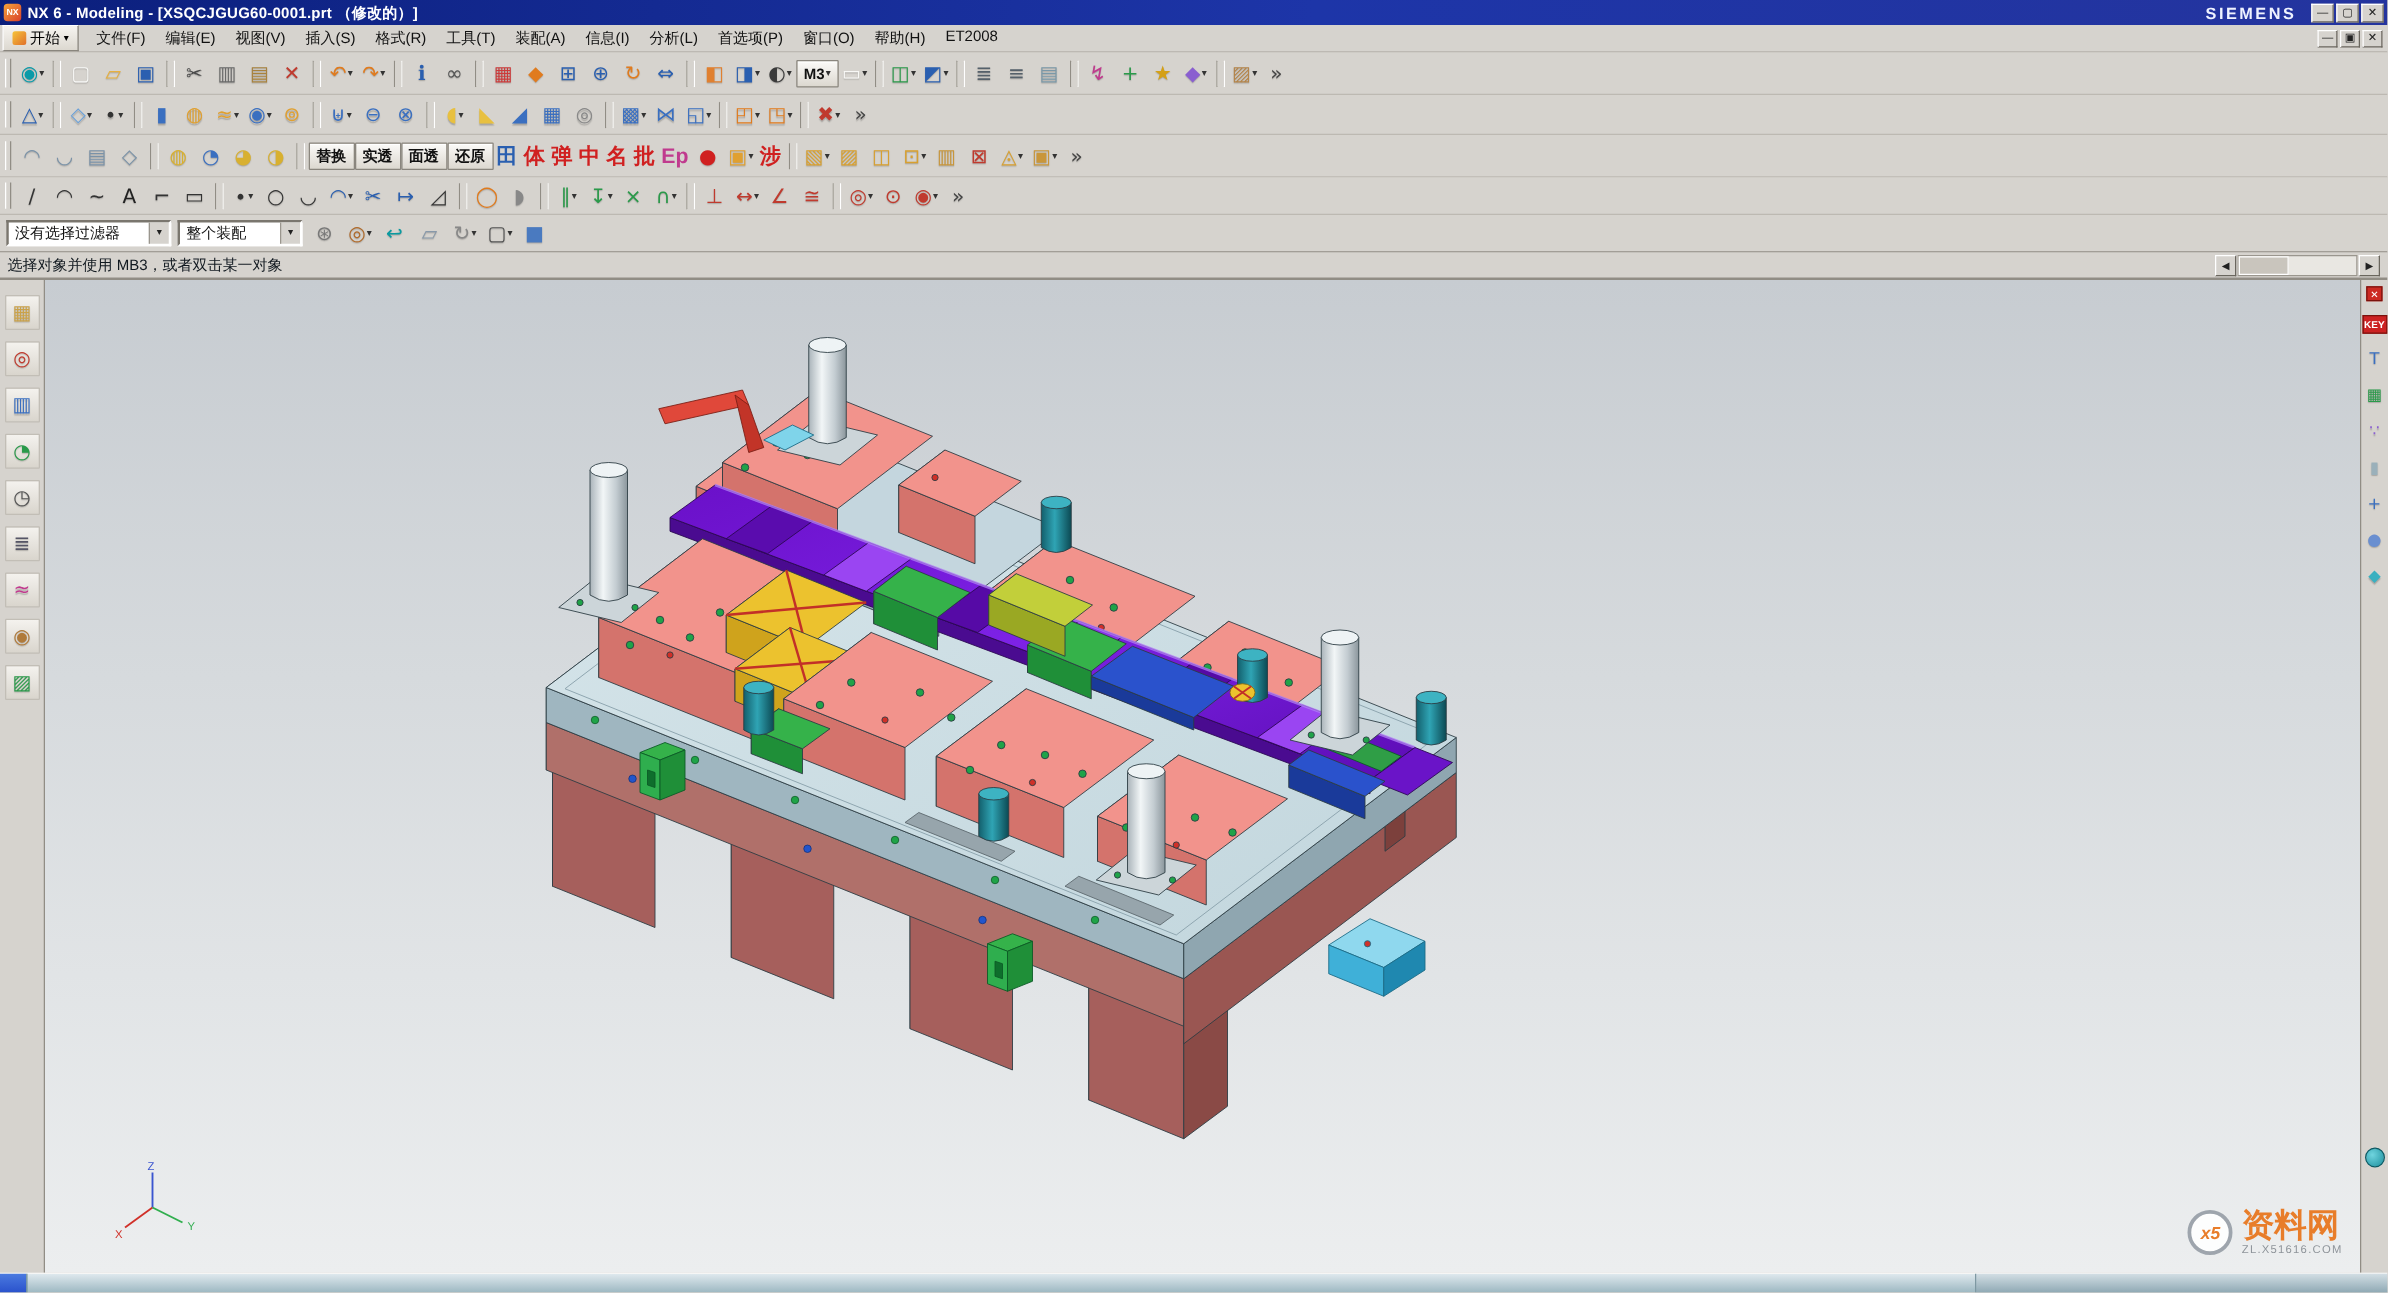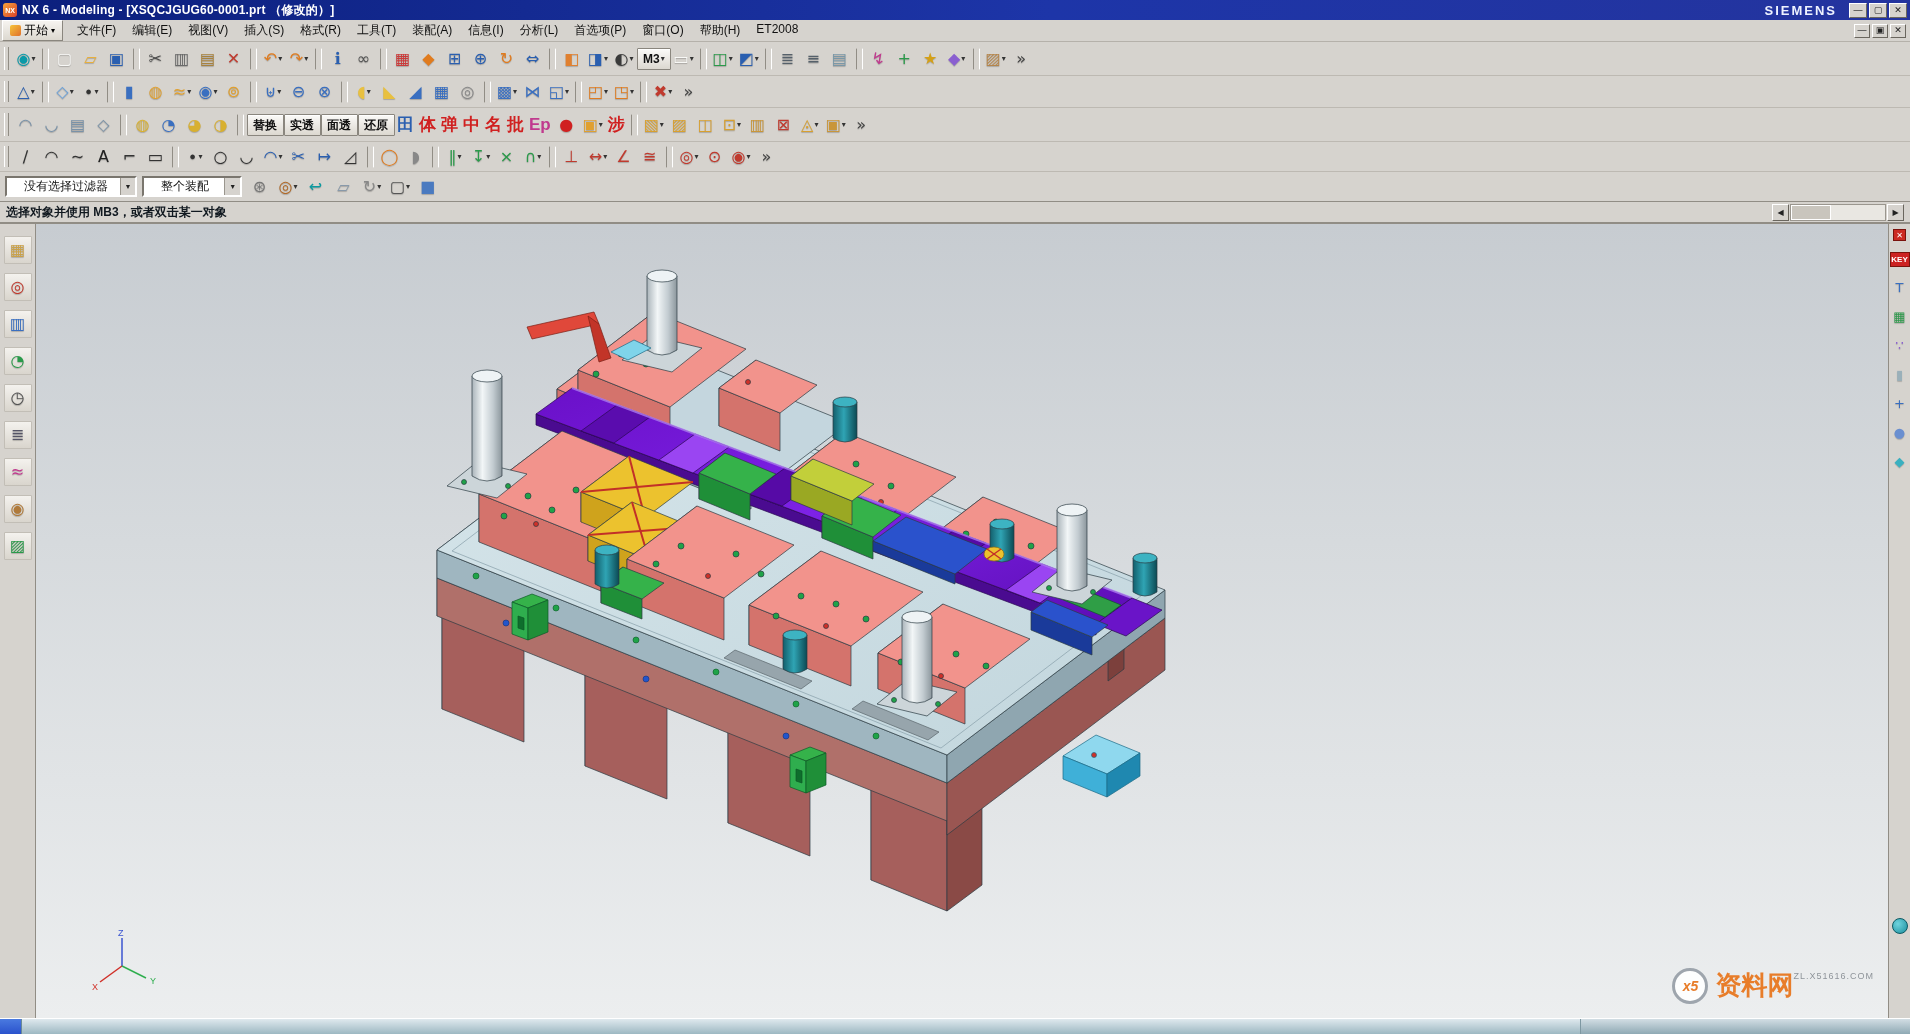--- a/index.html
+++ b/index.html
@@ -36,27 +36,27 @@
   .cell .dd{font-size:8px;color:#333;margin-left:1px;line-height:1}
   .cell.sep{min-width:7px;height:22px;padding:0;border-left:1px solid #918d85;border-right:1px solid #fff;margin:0 3px}
   .cell.txt{border:1px solid #8a867e;background:linear-gradient(#fbfaf8,#dcd8d0);padding:1px 5px;height:22px;box-shadow:inset 0 1px 0 #fff}
   .cell.txt .g{font-family:"Liberation Sans","DejaVu Sans",sans-serif;font-size:12px;font-weight:bold;text-shadow:none}
   .cell.chr{min-width:22px}
   .cell.chr .g{font-size:17px;font-weight:bold;text-shadow:none;font-family:"Liberation Sans","DejaVu Sans",sans-serif}
 
   
   .selbar{height:30px;display:flex;align-items:center;gap:5px;background:#d6d3ce;border-bottom:1px solid #918d85;padding:0 5px}
   .combo{display:flex;align-items:center;height:21px;background:#fff;border:2px solid;border-color:#7a766e #fff #fff #7a766e}
-  .combo .val{padding:0 17px;white-space:nowrap;overflow:hidden;font-size:12px;color:#111}
+  .combo .val{padding:0 5px;white-space:nowrap;overflow:hidden;font-size:12px;color:#111}
   .combo .cbtn{width:16px;height:100%;background:#d6d3ce;border-left:1px solid #9a968e;display:flex;align-items:center;justify-content:center;font-size:7px;color:#222}
   .combo.w1{width:132px}.combo.w2{width:100px}
 
   
   .promptbar{height:22px;display:flex;align-items:center;background:#d6d3ce;border-bottom:2px solid #918d85;padding:0 6px}
-  .prompt-text{font-weight:bold;color:#10181f;font-size:12px}
+  .prompt-text{font-weight:normal;color:#10181f;font-size:12px}
   .prompt-right{margin-left:auto;display:flex;align-items:center}
   .pbtn{width:17px;height:17px;background:#d6d3ce;border:1px solid;border-color:#fff #6a665e #6a665e #fff;
     display:flex;align-items:center;justify-content:center;font-size:8px;color:#222}
   .ptrack{width:96px;height:17px;background:#e9e7e2;border:1px solid #9a968e;margin:0 1px}
   .ptrack .thumb{width:40px;height:100%;background:#c9c5bd;border:1px solid #fff}
 
   
   .main{display:flex;height:794px}
   .leftbar{width:36px;background:#d6d3ce;border-right:1px solid #918d85;display:flex;flex-direction:column;align-items:center;gap:9px;padding-top:12px}
   .leftbar .cell{width:28px;height:28px;min-width:28px;background:linear-gradient(#f4f2ee,#d9d5cd);border:1px solid #c2beb6}
@@ -69,21 +69,21 @@
   .rb-key{width:20px;height:15px;background:#cc2222;border:1px solid #7a120c;color:#fff;font-size:8px;font-weight:bold;
     display:flex;align-items:center;justify-content:center;letter-spacing:0}
   .rb-badge{width:16px;height:16px;border-radius:50%;background:radial-gradient(circle at 35% 35%,#6fd4de,#1d8f9e);
     border:1px solid #0c5a64;margin-top:auto;margin-bottom:84px}
 
   
   .triad{position:absolute;left:52px;bottom:22px;width:74px;height:70px}
   .watermark{position:absolute;right:14px;bottom:14px;display:flex;align-items:center;gap:7px;opacity:.95}
   .wm-logo{width:36px;height:36px;border-radius:50%;border:3px solid #9aa2aa;background:#fff;
     display:flex;align-items:center;justify-content:center;color:#e87820;font-weight:bold;font-style:italic;font-size:14px}
-  .wm-col{display:flex;line-height:1.05}
+  .wm-col{display:flex;flex-direction:column;line-height:1.05}
   .wm-name{color:#e87820;font-size:26px;font-weight:bold}
   .wm-sub{color:#8a9096;font-size:9px;letter-spacing:1px}
 
   
   .taskbar{height:16px;background:linear-gradient(180deg,#dfe9ee,#9db8c2);border-top:1px solid #fff;display:flex;align-items:stretch}
   .tb-start{width:22px;background:linear-gradient(#4a7ae0,#2a52cc);border-right:1px solid #6a8a96}
   .tb-fill{flex:1}
   .tb-right{width:330px;border-left:1px solid #7e98a2;background:linear-gradient(180deg,#d2dee4,#8fa9b4)}
 </style>
 </head>

